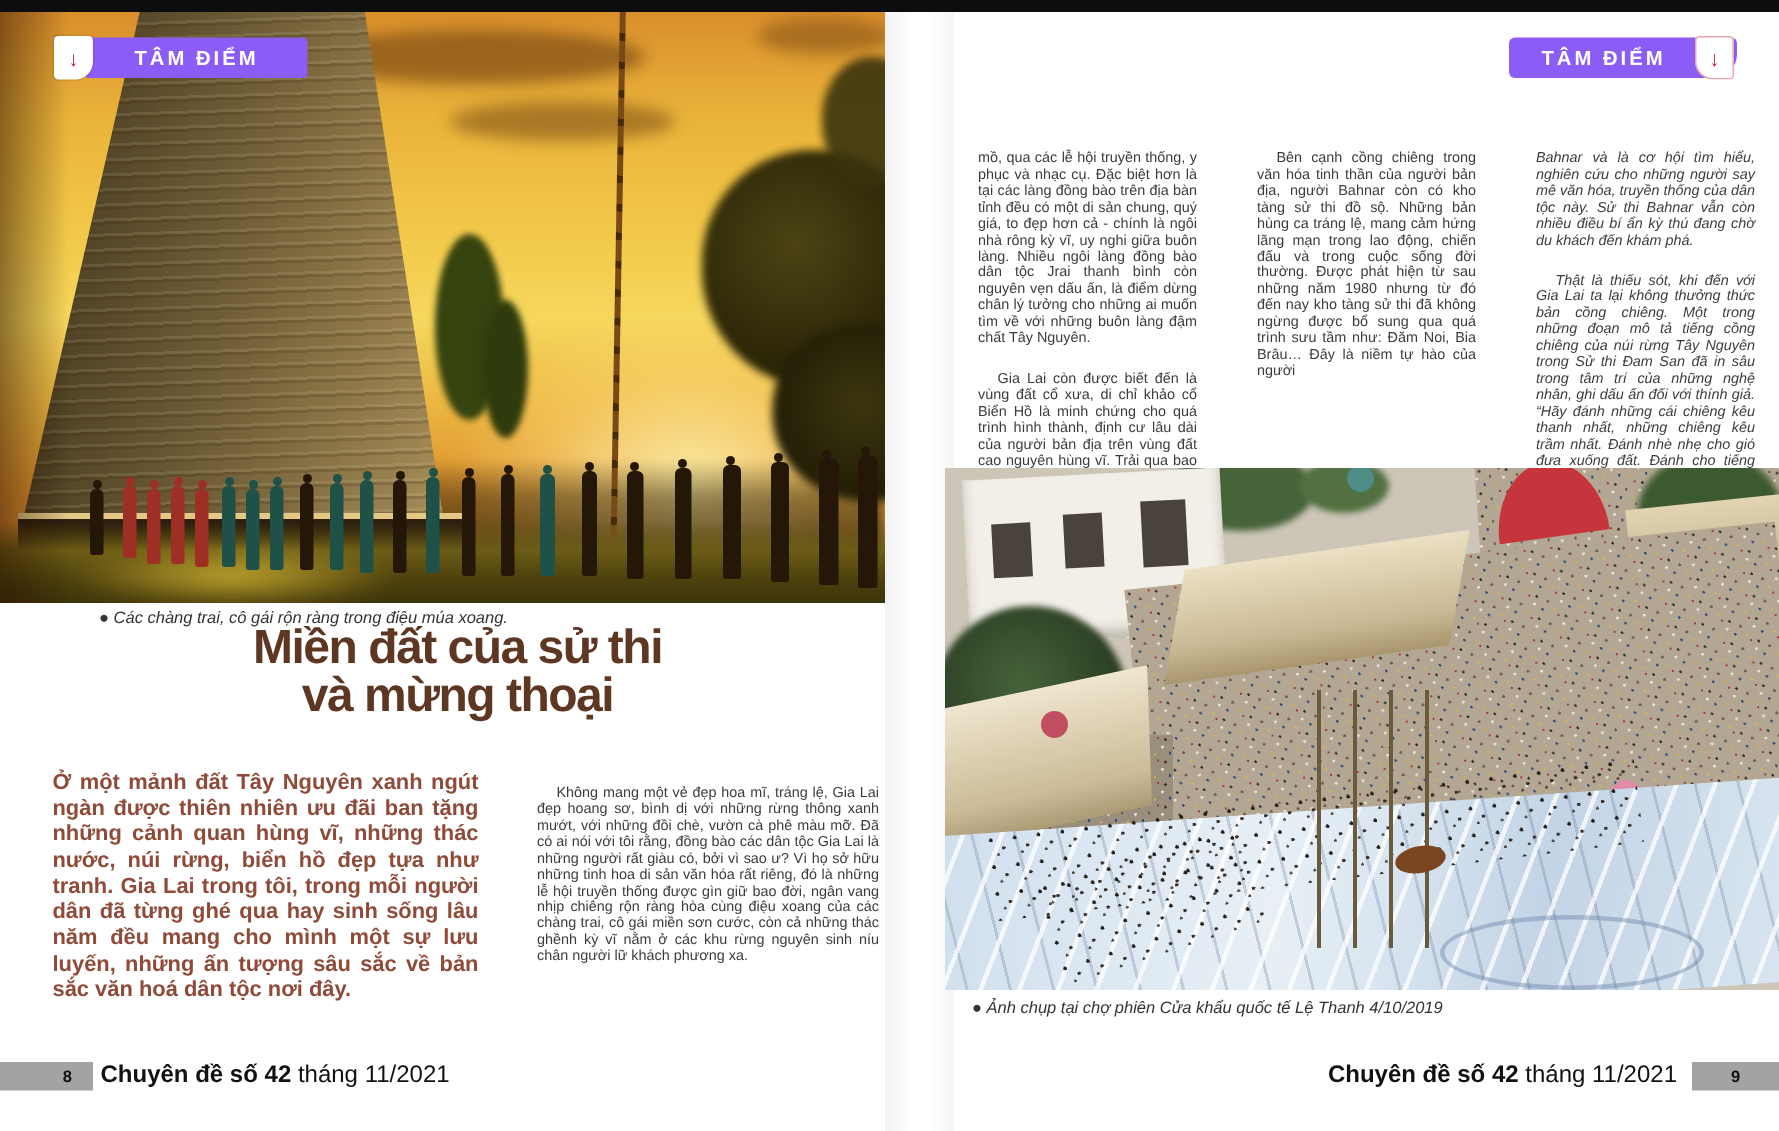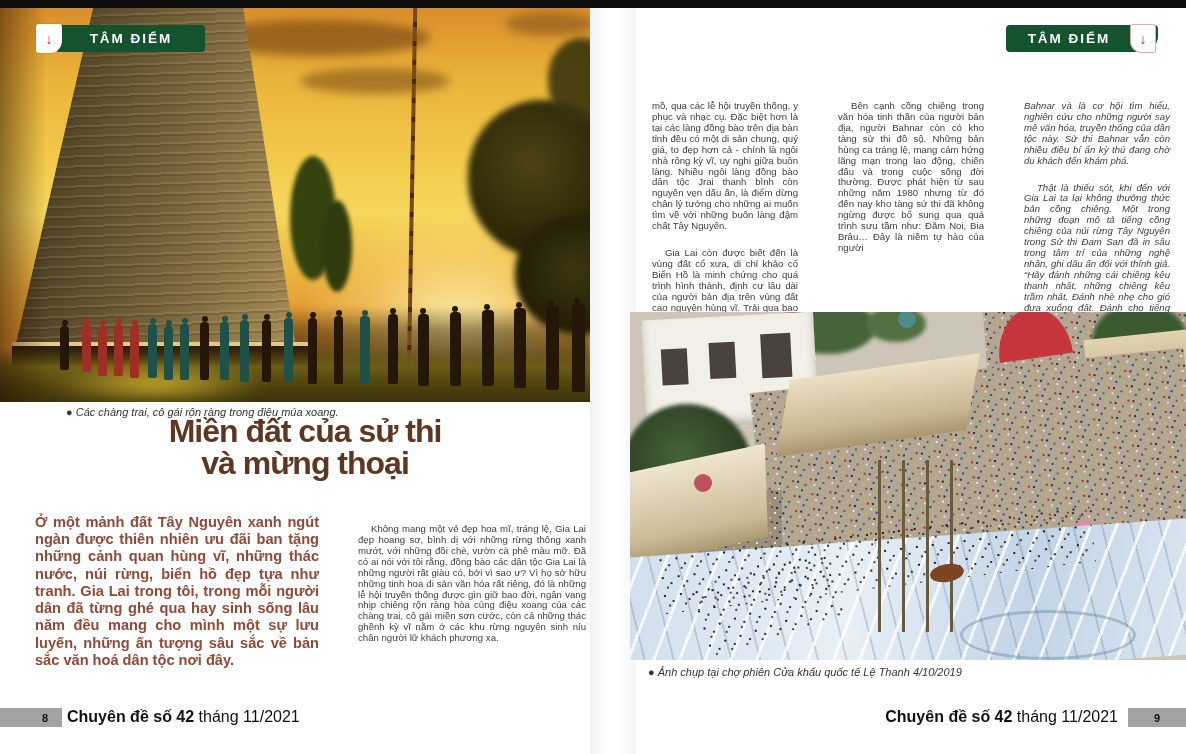--- a/index.html
+++ b/index.html
@@ -6,21 +6,21 @@
   .spread{position:relative;width:1186px;height:754px;background:#ffffff;overflow:hidden;
           font-family:"Liberation Sans","DejaVu Sans",sans-serif;}
 
   
   .top-bar{position:absolute;left:0;top:0;width:1186px;height:8px;background:#0d0d0d;}
 
   
   .badge{position:absolute;top:24px;display:flex;align-items:center;height:29px;z-index:30;}
   .badge-left{left:36px;}
   .badge-right{left:1006px;}
-  .badge-box{background:#14532d;color:#fff;font-weight:bold;font-size:13.5px;letter-spacing:2px;
+  .badge-box{background:#8b5cf6;color:#fff;font-weight:bold;font-size:13.5px;letter-spacing:2px;
              display:flex;align-items:center;justify-content:center;height:27px;}
   .badge-left .badge-box{width:148px;border-radius:2px 3px 3px 2px;}
   .badge-right .badge-box{width:152px;border-radius:4px 4px 16px 4px;padding-right:26px;box-sizing:border-box;}
   .badge-chip{width:26px;height:29px;background:#fff;color:#d01f3c;font-weight:bold;font-size:14px;
               display:flex;align-items:center;justify-content:center;z-index:2;}
   .badge-left .badge-chip{border-radius:3px 3px 12px 3px;margin-right:-5px;box-shadow:0 0 0 1px rgba(0,0,0,.08);}
   .badge-right .badge-chip{border-radius:3px 3px 3px 12px;margin-left:-28px;box-shadow:0 0 0 1px rgba(208,31,60,.4) inset;}
 
   
   .hero{position:absolute;left:0;top:8px;width:590px;height:394px;overflow:hidden;background:#e8b23a;}

